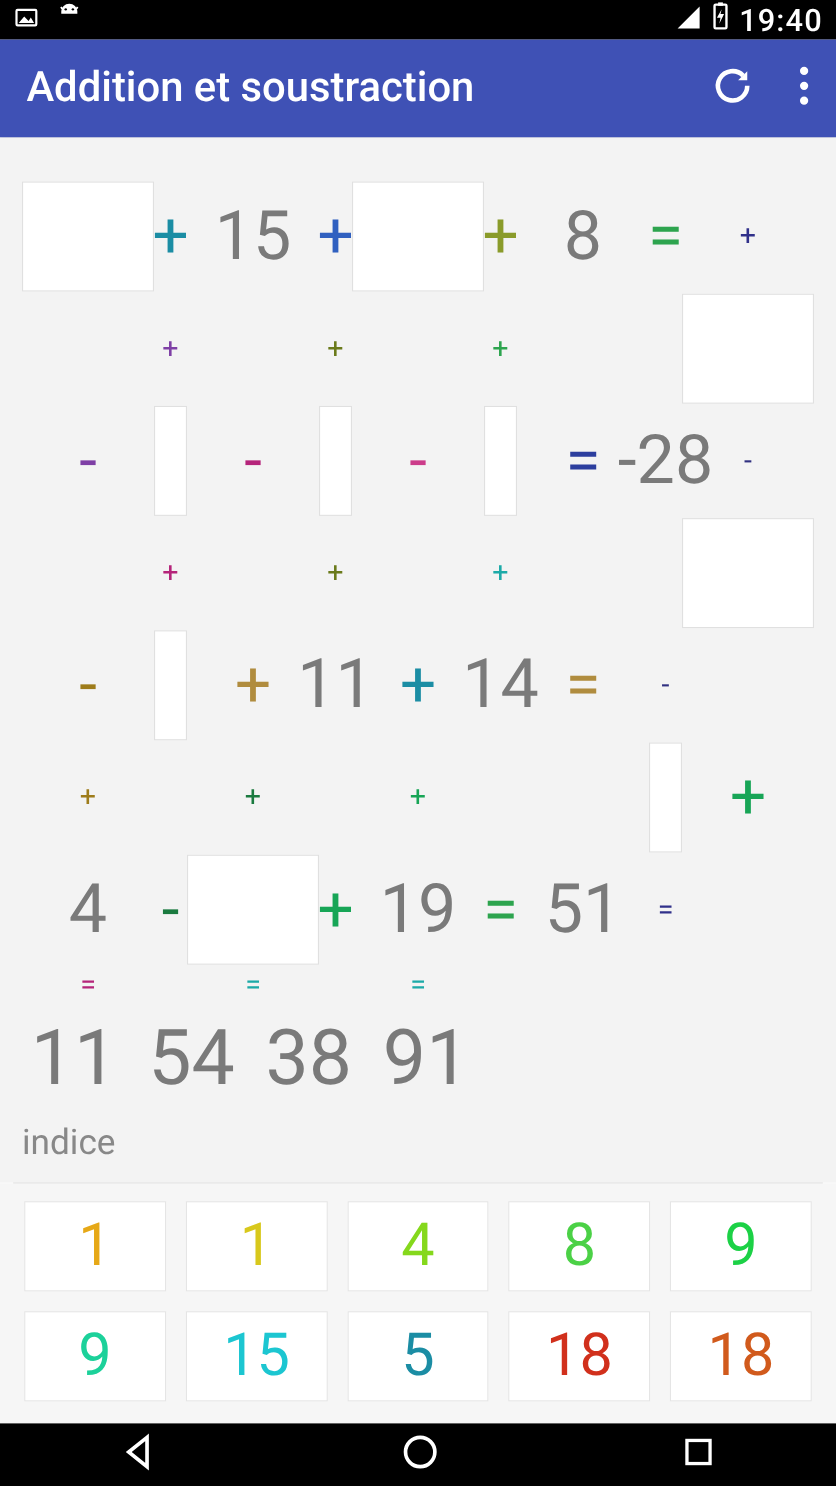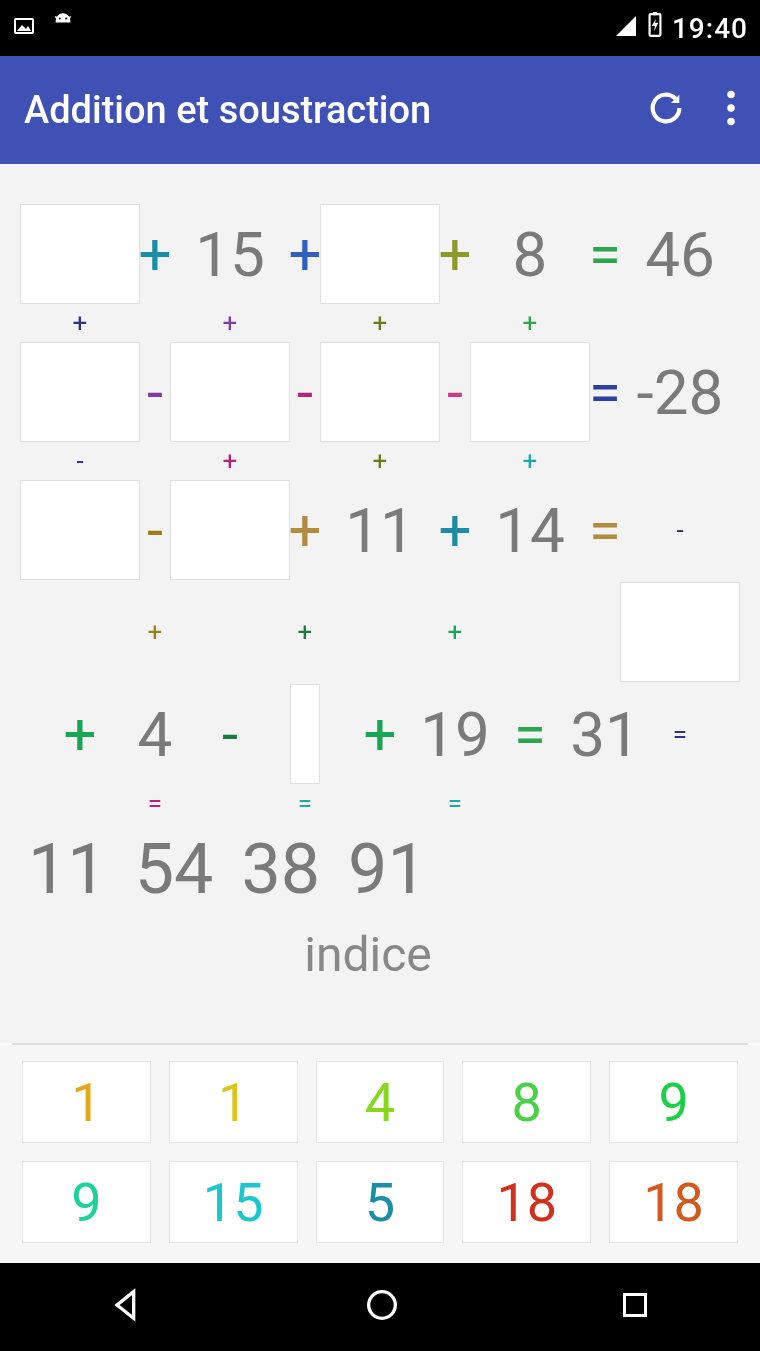--- a/index.html
+++ b/index.html
@@ -6,37 +6,37 @@
   html, body { width: 760px; height: 1351px; font-family: Roboto, Arial, sans-serif; background: #000; overflow: hidden; }
   .screen { width: 760px; height: 1351px; display: flex; flex-direction: column; background: #fafafa; }
 
   
   .status-bar { height: 56px; background: #000; color: #fff; display: flex; align-items: center; padding: 0 12px; font-size: 28px; }
   .status-left { display: flex; gap: 14px; align-items: center; }
   .status-right { margin-left: auto; display: flex; gap: 8px; align-items: center; }
   .status-right .time { font-weight: 500; letter-spacing: 1px; }
 
   
-  .app-bar { height: 108px; background: #3F51B5; color: #fff; display: flex; align-items: center; padding: 0 24px; box-shadow: 0 2px 4px rgba(0,0,0,0.2); }
+  .app-bar { height: 136px; background: #3F51B5; color: #fff; display: flex; align-items: center; padding: 0 24px; box-shadow: 0 2px 4px rgba(0,0,0,0.2); }
   .app-title { font-size: 38px; font-weight: 500; }
   .app-actions { margin-left: auto; display: flex; gap: 40px; align-items: center; }
 
   
   .main { flex: 1; padding: 40px 20px 10px 20px; background: #f3f3f3; display: flex; flex-direction: column; }
   .grid { display: grid; grid-template-columns: 1fr 30px 1fr 30px 1fr 30px 1fr 30px 1fr; grid-auto-rows: min-content; align-items: center; justify-items: center; row-gap: 2px; }
   .cell-box { width: 100%; height: 100px; background: #fff; border: 1px solid #e0e0e0; display: flex; align-items: center; justify-content: center; font-size: 60px; color: #777; }
   .num { font-size: 62px; color: #7a7a7a; text-align: center; }
   .op { font-size: 58px; font-weight: 400; text-align: center; }
   .vop { font-size: 26px; font-weight: 400; }
 
   
   .totals { display: flex; gap: 28px; padding: 8px 0 0 8px; }
   .total { font-size: 70px; color: #7a7a7a; }
 
-  .hint { text-align: center; font-size: 48px; color: #888; padding: 16px 24px 8px 0; }
+  .hint { text-align: left; font-size: 32px; color: #888; padding: 16px 24px 8px 0; }
 
   
   .divider { height: 2px; background: #ddd; margin: 0 12px; }
   .tiles { display: grid; grid-template-columns: repeat(5, 1fr); gap: 18px; padding: 16px 22px 20px 22px; background: #f6f6f6; }
   .tile { height: 82px; background: #fff; border: 1px solid #e5e5e5; display: flex; align-items: center; justify-content: center; font-size: 54px; font-weight: 400; }
 
   
   .nav-bar { height: 88px; background: #000; display: flex; align-items: center; justify-content: space-around; }
   .nav-icon { color: #fff; }
 
@@ -127,21 +127,20 @@
   <div class="main">
     <div class="grid" id="grid">
         <div class="cell-box"></div>
         <div class="op c-teal">+</div>
         <div class="num">15</div>
         <div class="op c-blue2">+</div>
         <div class="cell-box"></div>
         <div class="op c-olive">+</div>
         <div class="num">8</div>
         <div class="op c-green">=</div>
-        <div class="num">46</div>
         <div class="vop c-indigo" style="height: 34px; display: flex; align-items: center; justify-content: center;">+</div>
         <div style="height: 34px; display: flex; align-items: center; justify-content: center;"></div>
         <div class="vop c-purple" style="height: 34px; display: flex; align-items: center; justify-content: center;">+</div>
         <div style="height: 34px; display: flex; align-items: center; justify-content: center;"></div>
         <div class="vop c-olive2" style="height: 34px; display: flex; align-items: center; justify-content: center;">+</div>
         <div style="height: 34px; display: flex; align-items: center; justify-content: center;"></div>
         <div class="vop c-green" style="height: 34px; display: flex; align-items: center; justify-content: center;">+</div>
         <div style="height: 34px; display: flex; align-items: center; justify-content: center;"></div>
         <div style="height: 34px; display: flex; align-items: center; justify-content: center;"></div>
         <div class="cell-box"></div>
@@ -180,21 +179,21 @@
         <div style="height: 34px; display: flex; align-items: center; justify-content: center;"></div>
         <div style="height: 34px; display: flex; align-items: center; justify-content: center;"></div>
         <div class="cell-box"></div>
         <div class="op c-green2">+</div>
         <div class="num">4</div>
         <div class="op c-dgreen">-</div>
         <div class="cell-box"></div>
         <div class="op c-green2">+</div>
         <div class="num">19</div>
         <div class="op c-green">=</div>
-        <div class="num">31</div>
+        <div class="num">51</div>
         <div class="vop c-indigo" style="height: 34px; display: flex; align-items: center; justify-content: center;">=</div>
         <div style="height: 34px; display: flex; align-items: center; justify-content: center;"></div>
         <div class="vop c-mag" style="height: 34px; display: flex; align-items: center; justify-content: center;">=</div>
         <div style="height: 34px; display: flex; align-items: center; justify-content: center;"></div>
         <div class="vop c-cyan" style="height: 34px; display: flex; align-items: center; justify-content: center;">=</div>
         <div style="height: 34px; display: flex; align-items: center; justify-content: center;"></div>
         <div class="vop c-cyan" style="height: 34px; display: flex; align-items: center; justify-content: center;">=</div>
         <div style="height: 34px; display: flex; align-items: center; justify-content: center;"></div>
         <div style="height: 34px; display: flex; align-items: center; justify-content: center;"></div>
       </div>

